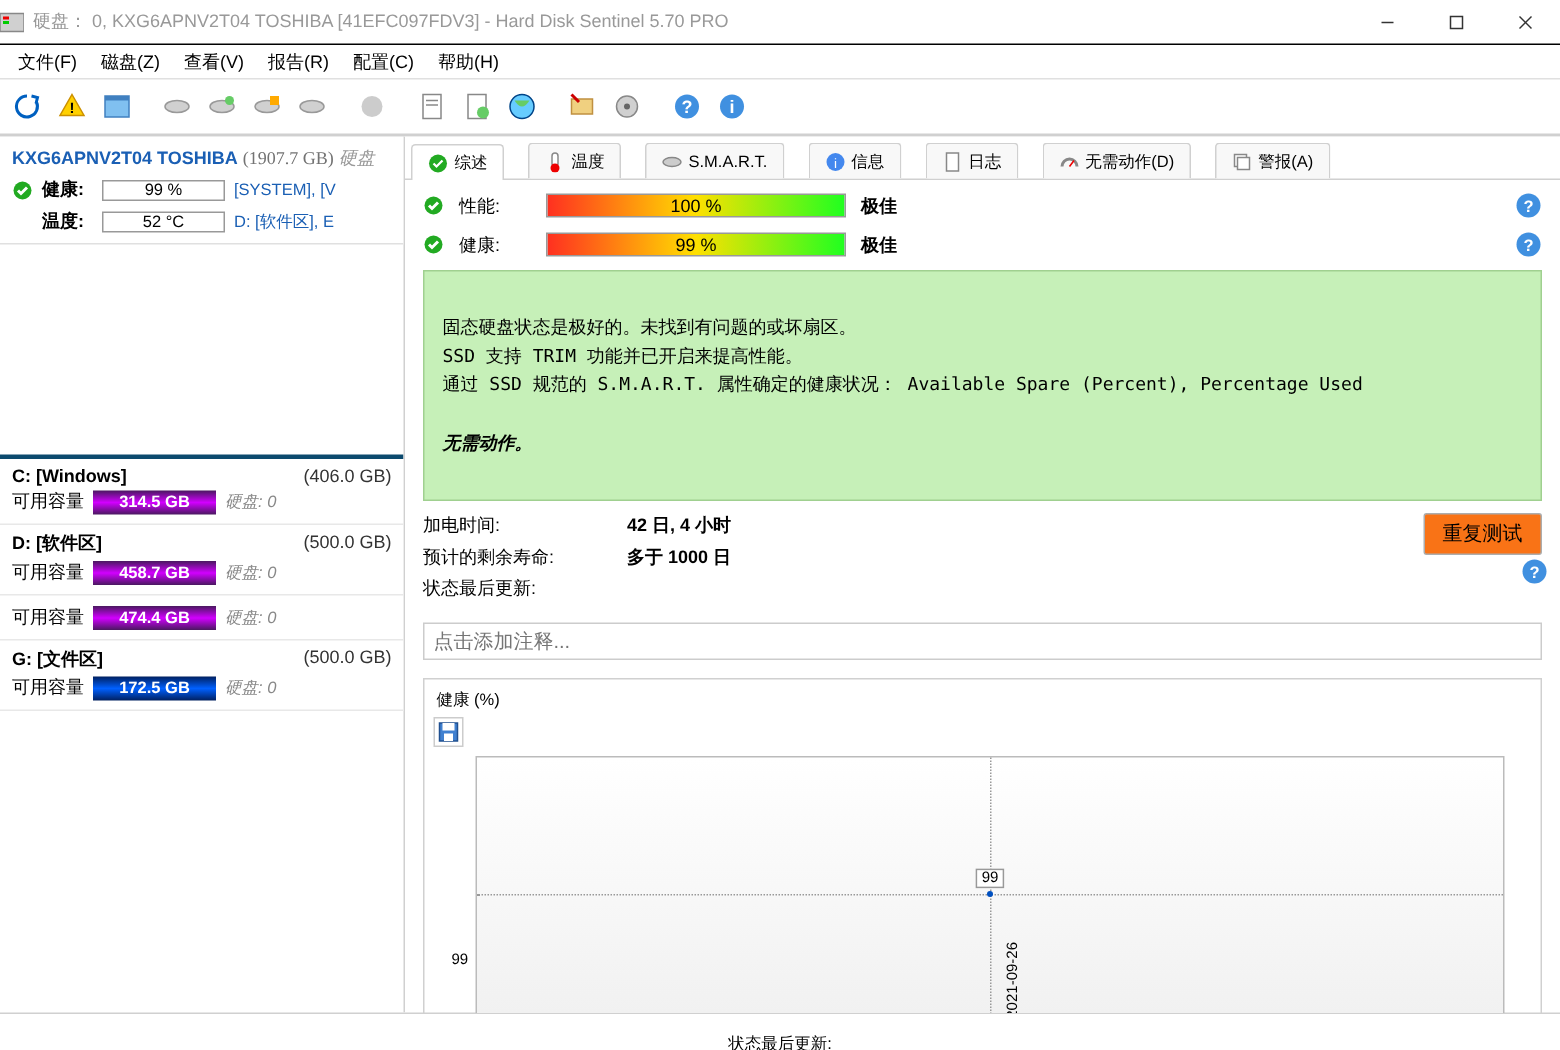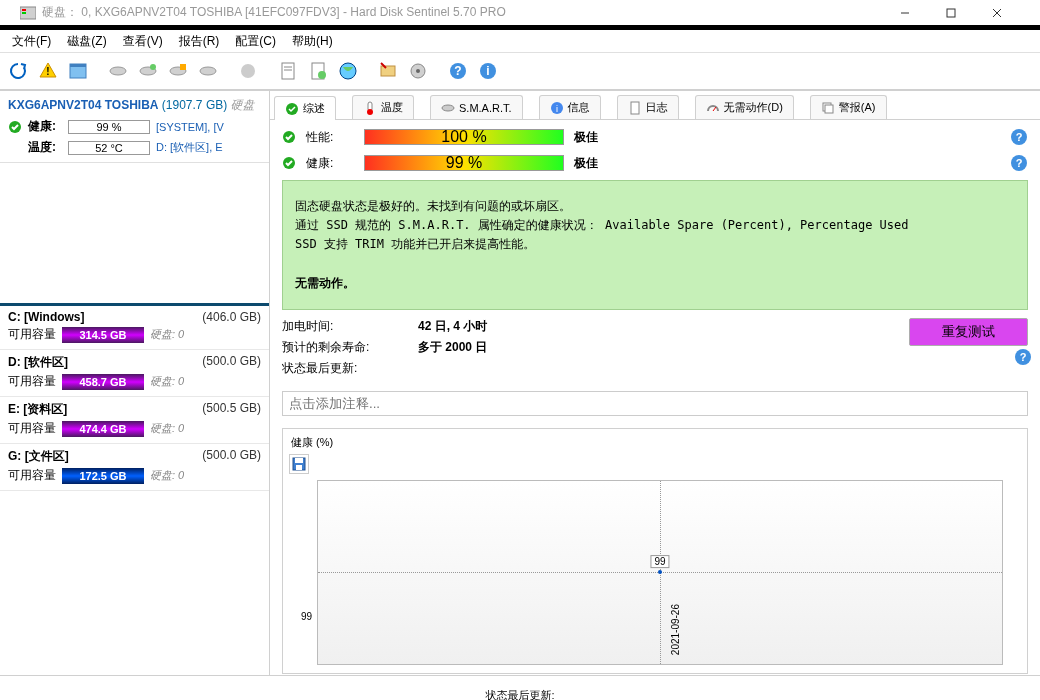--- a/index.html
+++ b/index.html
@@ -1,31 +1,31 @@
 <!DOCTYPE html>
 <html><head>
 <meta charset="utf-8">
 <style>
 * { box-sizing: border-box; margin: 0; padding: 0; }
 body { font-family: "Microsoft YaHei", "Segoe UI", sans-serif; font-size: 12px; background: #fff; width: 1040px; height: 700px; overflow: hidden; display: flex; flex-direction: column; }
-.titlebar { height: 30px; display: flex; align-items: center; padding: 0 20px; background: #fff; border-bottom: 5px solid #000000; }
+.titlebar { height: 30px; display: flex; align-items: center; padding: 0 0; background: #fff; border-bottom: 1px solid #000000; }
 .titlebar .app-icon { width: 16px; height: 16px; margin-right: 6px; }
 .titlebar .title { color: #999; flex: 1; font-size: 12px; }
 .win-controls { display: flex; gap: 0; }
 .win-btn { width: 46px; height: 30px; display: flex; align-items: center; justify-content: center; color: #666; cursor: pointer; }
 .menubar { height: 22px; display: flex; align-items: center; padding: 0 4px; background: #fff; }
 .menu-item { padding: 2px 8px; cursor: pointer; }
 .toolbar { height: 38px; display: flex; align-items: center; padding: 2px 4px; background: #fff; border-top: 1px solid #e0e0e0; border-bottom: 1px solid #d0d0d0; gap: 2px; }
 .tool-btn { width: 28px; height: 28px; display: flex; align-items: center; justify-content: center; cursor: pointer; border: 1px solid transparent; border-radius: 2px; }
 .tool-sep { width: 4px; height: 24px; margin: 0 2px; }
 .content { flex: 1; display: flex; overflow: hidden; border-top: 1px solid #d0d0d0; }
 .left-panel { width: 270px; display: flex; flex-direction: column; border-right: 1px solid #d0d0d0; overflow: hidden; }
 .disk-header { padding: 6px 8px; background: #fff; border-bottom: 1px solid #e0e0e0; }
 .disk-name { font-weight: bold; color: #1a5fb4; display: inline; }
-.disk-capacity { color: #0369a1; }
+.disk-capacity { color: #737373; font-family: Liberation Serif, serif; }
 .disk-hint { color: #999; font-style: italic; margin-top: 28px; }
 .health-row { display: flex; align-items: center; margin-top: 4px; gap: 6px; }
 .check-icon { width: 14px; height: 14px; }
 .health-label { font-weight: bold; width: 34px; }
 .gauge { width: 82px; height: 14px; position: relative; border: 1px solid #999; }
 .gauge-fill { height: 100%; background: linear-gradient(to right, #e0ff80, #6fff00); }
 .gauge-yellow .gauge-fill { background: linear-gradient(to right, #ffe080, #ffdd20); }
 .gauge-text { position: absolute; top: 0; left: 0; right: 0; bottom: 0; display: flex; align-items: center; justify-content: center; font-size: 11px; }
 .disk-tags { color: #1a5fb4; font-size: 11px; white-space: nowrap; overflow: hidden; }
 .partitions { border-top: 3px solid #0c4a6e; background: #fff; }
@@ -40,29 +40,29 @@
 .disk-count { color: #888; font-style: italic; font-size: 11px; }
 .right-panel { flex: 1; display: flex; flex-direction: column; overflow: hidden; background: #fff; }
 .tabs { display: flex; border-bottom: 1px solid #d0d0d0; padding: 4px 4px 0; gap: 16px; }
 .tab { padding: 4px 10px; border: 1px solid #d0d0d0; border-bottom: none; border-radius: 3px 3px 0 0; background: #f8f8f8; cursor: pointer; display: flex; align-items: center; gap: 4px; font-size: 11px; }
 .tab.active { background: #fff; position: relative; top: 1px; }
 .tab-icon { width: 14px; height: 14px; display: inline-block; }
 .summary { padding: 8px 12px; overflow: auto; flex: 1; }
 .metric-row { display: flex; align-items: center; gap: 10px; margin-bottom: 8px; }
 .metric-label { width: 48px; font-weight: normal; }
 .big-gauge { width: 200px; height: 16px; border: 1px solid #999; position: relative; background: linear-gradient(to right, #ff3020 0%, #ffe000 50%, #20ff20 100%); }
-.big-gauge-text { position: absolute; inset: 0; display: flex; align-items: center; justify-content: center; font-size: 16px; }
+.big-gauge-text { position: absolute; inset: 0; display: flex; align-items: center; justify-content: center; font-size: 12px; }
 .metric-value { font-weight: bold; }
 .help-icon { width: 18px; height: 18px; margin-left: auto; cursor: pointer; }
-.status-box { background: #c6f0b8; border: 1px solid #a0d090; padding: 16px 12px; margin: 8px 0; font-family: "SimSun", monospace; font-size: 12px; line-height: 1.6; min-height: 120px; }
-.status-box .bold { font-weight: bold; }
+.status-box { background: #c6f0b8; border: 1px solid #a0d090; padding: 28px 12px; margin: 8px 0; font-family: "SimSun", monospace; font-size: 12px; line-height: 1.6; min-height: 120px; }
+.status-box .bold { font-weight: bold; font-style: italic; }
 .info-grid { display: grid; grid-template-columns: 120px auto; gap: 4px 16px; margin: 8px 0; }
 .info-label { }
 .info-value { font-weight: bold; }
-.retest-btn { float: right; padding: 4px 32px; border: 1px solid #adadad; background: #d946ef; cursor: pointer; border-radius: 2px; }
+.retest-btn { float: right; padding: 4px 12px; border: 1px solid #adadad; background: #f97316; cursor: pointer; border-radius: 2px; }
 .comment-input { width: 100%; padding: 4px 6px; border: 1px solid #ccc; margin: 6px 0; color: #999; }
 .chart-box { border: 1px solid #d0d0d0; margin-top: 6px; padding: 4px; }
 .chart-title { font-size: 11px; padding: 2px 4px; }
 .chart-toolbar { padding: 2px; }
 .save-icon-btn { width: 20px; height: 20px; display: inline-flex; align-items: center; justify-content: center; border: 1px solid #ccc; cursor: pointer; }
 .chart-area { height: 185px; position: relative; margin: 4px 20px 4px 30px; background: linear-gradient(to bottom, #fff, #f0f0f0); border: 1px solid #bbb; }
 .chart-point { position: absolute; left: 50%; top: 50%; width: 4px; height: 4px; background: #0050c0; border-radius: 50%; transform: translate(-50%, -50%); }
 .chart-point-label { position: absolute; left: 50%; top: 50%; transform: translate(-50%, -130%); font-size: 10px; border: 1px solid #999; padding: 0 3px; background: #fff; }
 .chart-vline { position: absolute; left: 50%; top: 0; bottom: 0; border-left: 1px dotted #999; }
 .chart-hline { position: absolute; left: 0; right: 0; top: 50%; border-top: 1px dotted #999; }
@@ -253,24 +253,20 @@
           </div>
         <div class="partition-body">
             <span class="free-label">可用容量</span>
             <span class="capacity-bar">
               <span>458.7 GB</span>
             </span>
             <span class="disk-count">硬盘:  0</span>
           </div>
       </div>
       <div class="partition">
-        <div class="partition-head">
-            <span class="partition-name">E: [资料区]</span>
-            <span class="partition-size">(500.5 GB)</span>
-          </div>
         <div class="partition-body">
             <span class="free-label">可用容量</span>
             <span class="capacity-bar">
               <span>474.4 GB</span>
             </span>
             <span class="disk-count">硬盘:  0</span>
           </div>
       </div>
       <div class="partition">
         <div class="partition-head">
@@ -366,37 +362,37 @@
           </span>
         <span class="metric-value">极佳</span>
         <svg class="help-icon" viewBox="0 0 18 18">
             <circle cx="9" cy="9" r="8" fill="#4090e0"></circle>
             <text x="9" y="13" text-anchor="middle" fill="#fff" font-size="11" font-weight="bold">?</text>
           </svg>
       </div>
 
       <div class="status-box">
         <div>固态硬盘状态是极好的。未找到有问题的或坏扇区。</div>
+        <div>SSD 支持 TRIM 功能并已开启来提高性能。</div>
         <div>通过 SSD 规范的 S.M.A.R.T. 属性确定的健康状况：  Available Spare (Percent), Percentage Used</div>
-        <div>SSD 支持 TRIM 功能并已开启来提高性能。</div>
         <br>
         <div class="bold">无需动作。</div>
       </div>
 
       <div style="position:relative">
         <button class="retest-btn">重复测试</button>
         <svg class="help-icon" style="position:absolute;right:-4px;top:30px" viewBox="0 0 18 18">
             <circle cx="9" cy="9" r="8" fill="#4090e0"></circle>
             <text x="9" y="13" text-anchor="middle" fill="#fff" font-size="11" font-weight="bold">?</text>
           </svg>
         <div class="info-grid">
           <span class="info-label">加电时间:</span>
           <span class="info-value">42 日, 4 小时</span>
           <span class="info-label">预计的剩余寿命:</span>
-          <span class="info-value">多于 2000 日</span>
+          <span class="info-value">多于 1000 日</span>
           <span class="info-label">状态最后更新:</span>
         </div>
       </div>
 
       <input class="comment-input" placeholder="点击添加注释..." style="">
 
       <div class="chart-box">
         <div class="chart-title">健康 (%)</div>
         <div class="chart-toolbar">
           <span class="save-icon-btn">

